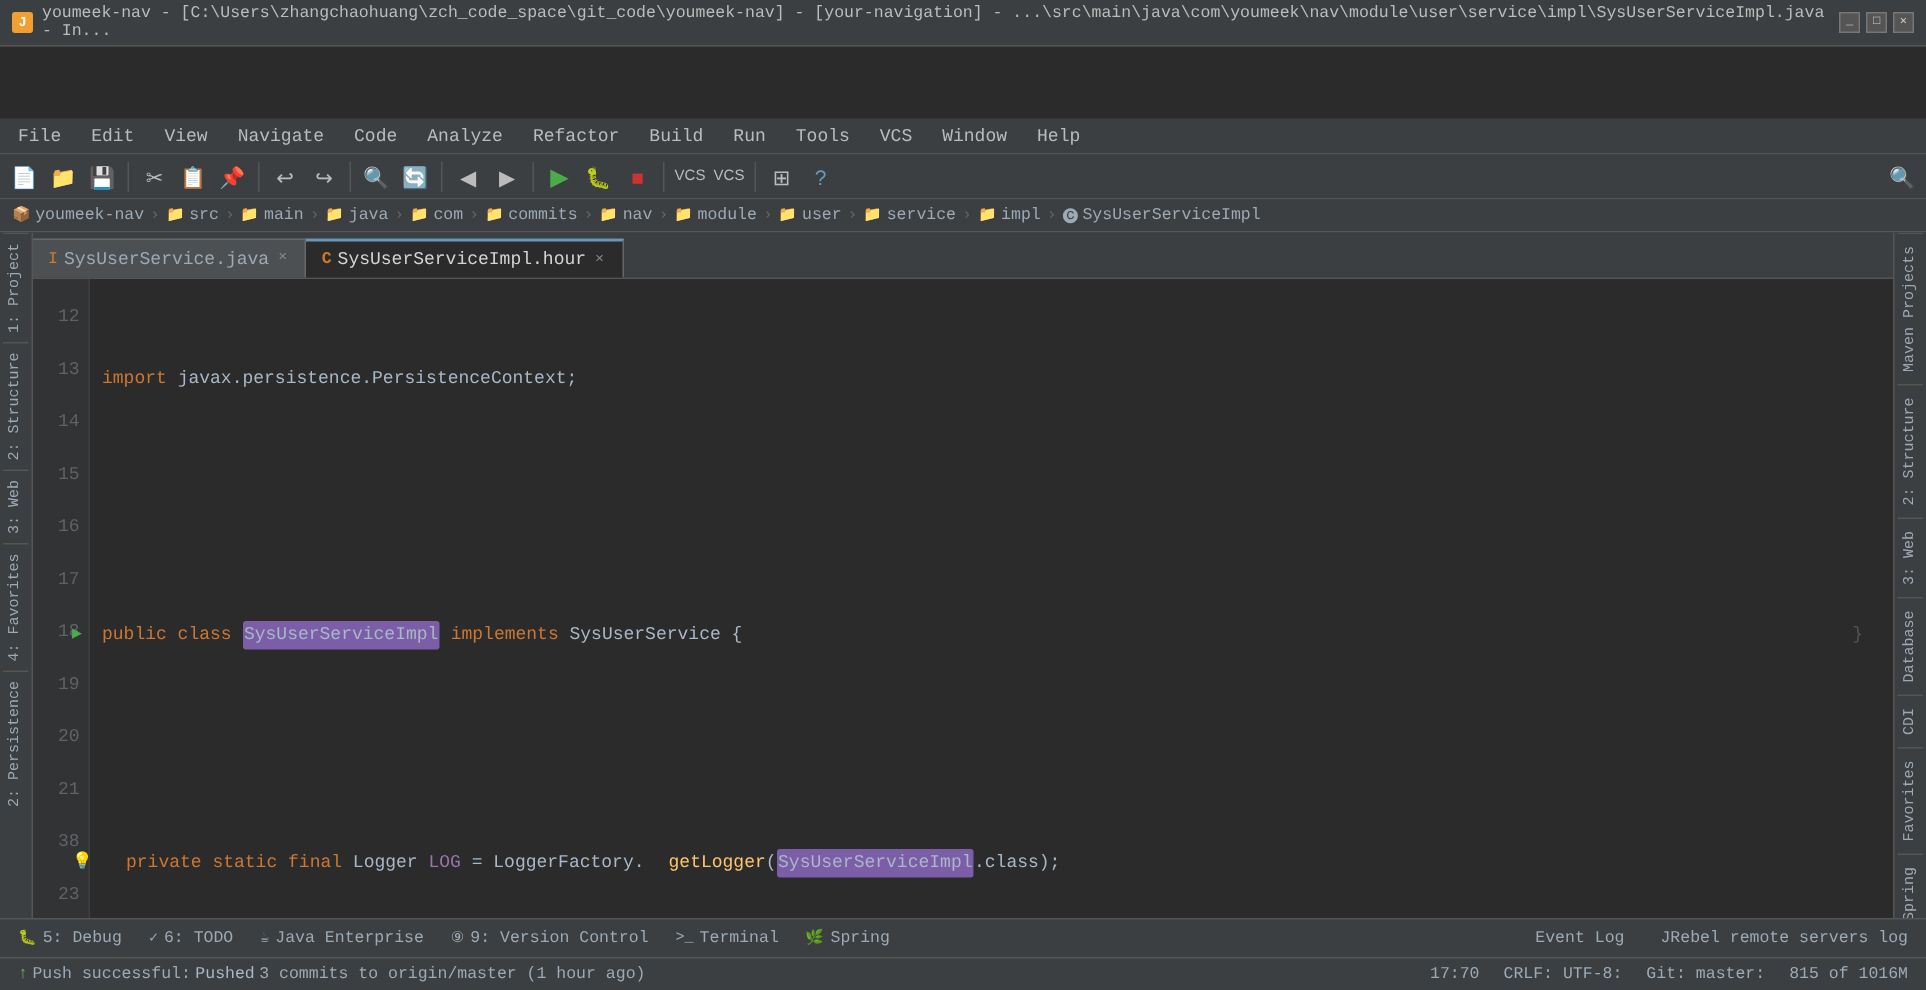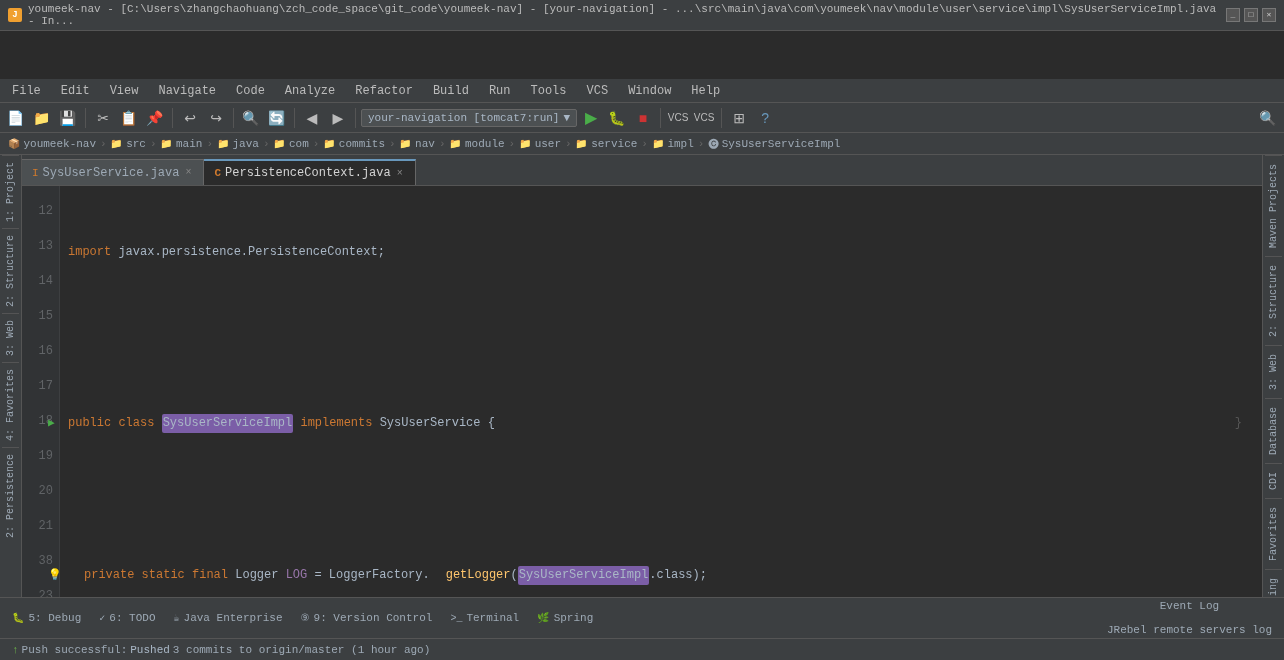--- a/index.html
+++ b/index.html
@@ -336,24 +336,20 @@
   <div class="tb-sep"></div>
   <button class="tb-btn">↩</button>
   <button class="tb-btn">↪</button>
   <div class="tb-sep"></div>
   <button class="tb-btn">🔍</button>
   <button class="tb-btn">🔄</button>
   <div class="tb-sep"></div>
   <button class="tb-btn">◀</button>
   <button class="tb-btn">▶</button>
   <div class="tb-sep"></div>
-  <div class="tb-dropdown">
-    <span>your-navigation [tomcat7:run]</span>
-    <span>▼</span>
-  </div>
   <button class="tb-btn" style="color:#4aad49; font-size:16px;">▶</button>
   <button class="tb-btn" style="color:#6897bb;">🐛</button>
   <button class="tb-btn" style="color:#cc3333;">■</button>
   <div class="tb-sep"></div>
   <button class="tb-btn" style="font-size:10px;">VCS</button>
   <button class="tb-btn" style="font-size:10px;">VCS</button>
   <div class="tb-sep"></div>
   <button class="tb-btn">⊞</button>
   <button class="tb-btn" style="color:#6897bb;">?</button>
   <button class="tb-btn" style="margin-left:auto; font-size:14px;">🔍</button>
@@ -434,21 +430,21 @@
   <div id="editor-container">
 
     <div id="tabs">
       <div class="tab">
         <span class="tab-icon-interface">I</span>
         <span>SysUserService.java</span>
         <span class="tab-close">×</span>
       </div>
       <div class="tab active">
         <span class="tab-icon-java">C</span>
-        <span>PersistenceContext.java</span>
+        <span>SysUserServiceImpl.hour</span>
         <span class="tab-close">×</span>
       </div>
     </div>
 
     <div id="code-editor">
       <div id="line-numbers">
         <div class="line-num">12</div>
         <div class="line-num">13</div>
         <div class="line-num">14</div>
         <div class="line-num">15</div>
@@ -556,30 +552,36 @@
     <span>9: Version Control</span>
   </div>
   <div class="btm-tab">
     <span class="btm-icon">&gt;_</span>
     <span>Terminal</span>
   </div>
   <div class="btm-tab">
     <span class="btm-icon">🌿</span>
     <span>Spring</span>
   </div>
-  <div style="margin-left:auto; display:flex; gap:8px; align-items:center;flex-direction:column;">
+  <div style="margin-left:auto; display:flex; gap:8px; align-items:center;">
     <div class="btm-tab">
       <span>Event Log</span>
     </div>
     <div class="btm-tab">
       <span>JRebel remote servers log</span>
     </div>
   </div>
 </div>
 
 <div id="status-bar">
   <span class="status-item">
     <span style="color:#6aad49;">↑</span>
     <span>Push successful: </span>
     <span class="status-pushed">Pushed</span>
     <span> 3 commits to origin/master (1 hour ago)</span>
   </span>
+  <div class="status-right">
+    <span class="status-item">17:70</span>
+    <span class="status-item">CRLF: UTF-8:</span>
+    <span class="status-item">Git: master:</span>
+    <span class="status-item">815 of 1016M</span>
+  </div>
 </div>
 
 </body></html>

